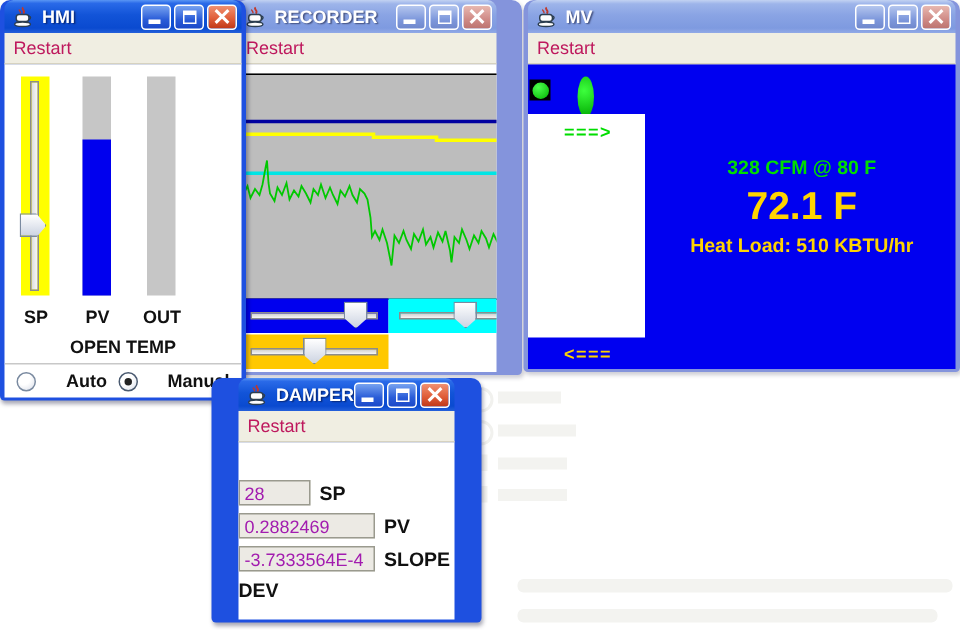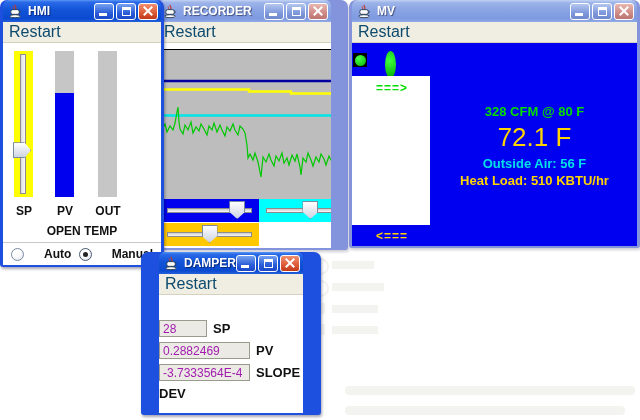--- a/index.html
+++ b/index.html
@@ -23,21 +23,21 @@
   .active .winbtn.red{background:linear-gradient(180deg,#f09070,#e05e3a 55%,#c03818);}
   .inactive .winbtn.red{background:linear-gradient(180deg,#e8b8b0,#cf8a86 60%,#bc7470);}
   .glyph-min{width:8px;height:3px;background:#fff;position:absolute;left:4px;bottom:3px;}
   .glyph-max{width:9px;height:9px;box-sizing:border-box;border:1px solid #fff;border-top-width:3px;}
   .glyph-close{width:10px;height:10px;position:relative;}
   .glyph-close::before,.glyph-close::after{content:"";position:absolute;left:4px;top:-1px;width:2px;height:12px;background:#fff;}
   .glyph-close::before{transform:rotate(45deg);}
   .glyph-close::after{transform:rotate(-45deg);}
   .java-icon{width:15px;height:15px;flex:0 0 auto;}
   .menubar{height:20px;background:var(--menu_bg);border-bottom:1px solid #d6d2c0;
-           font-size:16px;color:#0c4a6e;display:flex;align-items:center;padding-left:6px;}
+           font-size:12px;color:#be185d;display:flex;align-items:center;padding-left:6px;}
   .winbody{position:relative;background:#fff;overflow:hidden;}
   
   .vbar{position:absolute;width:19px;top:8px;height:146px;}
   .vbar .fill{position:absolute;left:0;right:0;bottom:0;}
   .vgroove{position:absolute;left:6px;top:3px;bottom:3px;width:6px;background:linear-gradient(90deg,#dcdcdc,#f8f8f8);
            border:1px solid #8c8c8c;box-sizing:border-box;}
   .vthumb{position:absolute;left:-1px;width:18px;height:16px;
           background:linear-gradient(180deg,#ffffff,#cdd4e2);border:1px solid #7a8aa0;box-sizing:border-box;
           clip-path:polygon(0 0,62% 0,100% 50%,62% 100%,0 100%);}
   .bar-label{position:absolute;font-size:12px;font-weight:bold;color:#111;text-align:center;width:40px;}
@@ -61,21 +61,21 @@
   .mv-body{background:var(--mv_blue);}
   .mv-dot-frame{position:absolute;left:1px;top:10px;width:14px;height:14px;background:#000;
                 display:flex;align-items:center;justify-content:center;}
   .mv-dot{width:11px;height:11px;border-radius:50%;background:radial-gradient(circle at 35% 30%,#4dff4d,#00b400);}
   .mv-ellipse{position:absolute;left:33px;top:8px;width:11px;height:27px;border-radius:50%;
               background:radial-gradient(circle at 40% 35%,#3dff3d,#00a800);}
   .mv-duct{position:absolute;left:0;top:33px;width:78px;height:149px;background:#fff;}
   .mv-arrow{position:absolute;font-size:12px;font-weight:bold;letter-spacing:1px;}
   .mv-readout{position:absolute;left:80px;width:205px;text-align:center;}
   .mv-line{font-weight:bold;font-size:13px;line-height:17px;}
-  .mv-temp{font-weight:normal;font-size:26px;line-height:30px;margin:2px 0 3px;}
+  .mv-temp{font-weight:bold;font-size:26px;line-height:30px;margin:2px 0 3px;}
   
   .fld-row{position:absolute;display:flex;align-items:center;gap:6px;}
   .fld{height:17px;background:var(--field_bg);border:1px solid #9a9a8e;box-sizing:border-box;
        font-family:"Liberation Sans",sans-serif;font-size:12px;color:#a21caf;padding:0 3px;}
   .fld-label{font-size:13px;font-weight:bold;color:#111;}
   
   .ghost{position:absolute;background:#f3f3f0;}
   .ghost-circle{border-radius:50%;background:#fff;border:2px solid #f1f1ee;}
 </style>
 </head>
@@ -165,21 +165,20 @@
   <div class="winbody mv-body" style="height:203px;">
     <div class="mv-dot-frame">
       <span class="mv-dot"></span>
     </div>
     <span class="mv-ellipse"></span>
     <div class="mv-duct"></div>
     <span class="mv-arrow" style="left:24px;top:38px;color:var(--text_green);">===&gt;</span>
     <div class="mv-readout" style="top:60px;">
       <div class="mv-line" style="color:var(--text_green);">328 CFM @ 80 F</div>
       <div class="mv-temp" style="color:var(--text_yellow);">72.1 F</div>
-      <div class="mv-line" style="color:var(--text_cyan);">Outside Air: 56 F</div>
       <div class="mv-line" style="color:var(--text_yellow);">Heat Load: 510 KBTU/hr</div>
     </div>
     <span class="mv-arrow" style="left:24px;top:186px;color:var(--text_yellow);">&lt;===</span>
   </div>
 </div>
 
 <div class="window active" style="left:0;top:0;width:164px;height:267px;padding:0 3px 3px;">
   <div class="titlebar">
     <svg class="java-icon" viewBox="0 0 16 16">
       <path d="M8 1 C6 2.4 10.2 3 8 5.4" stroke="#c0392b" stroke-width="1.3" fill="none"></path>

